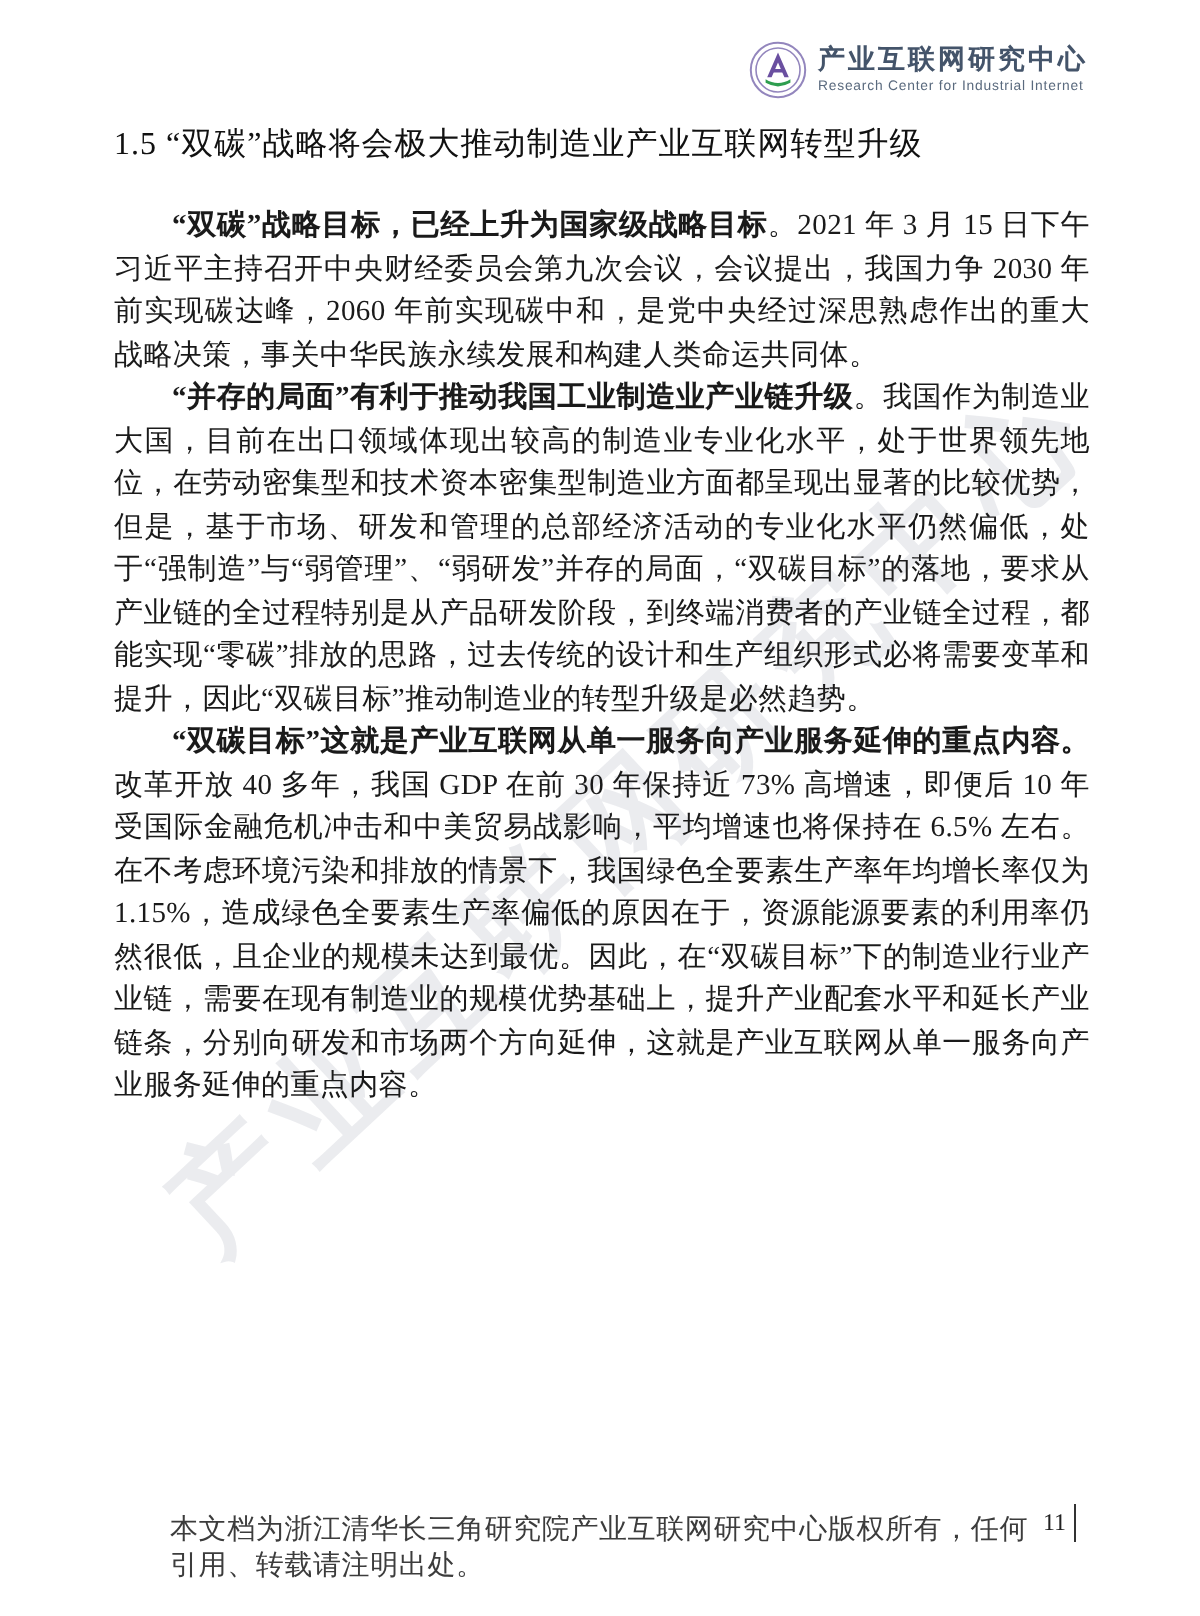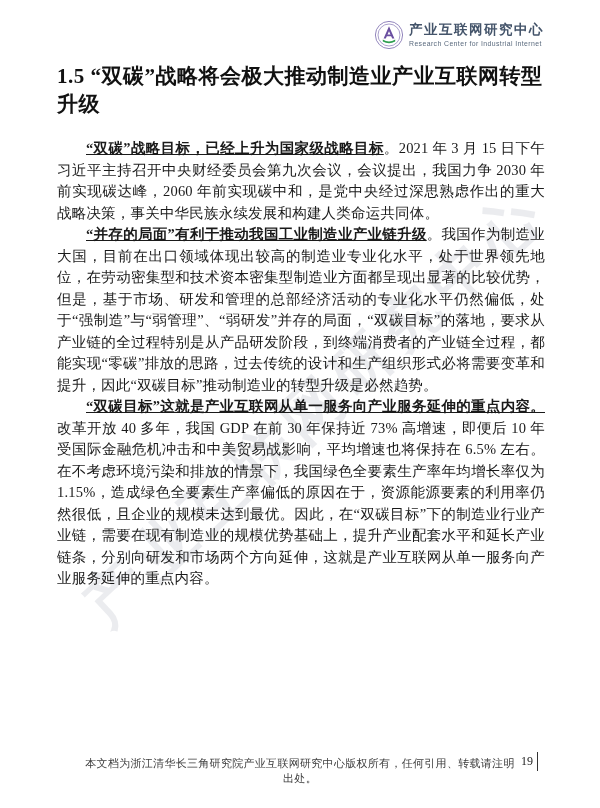--- a/index.html
+++ b/index.html
@@ -58,50 +58,49 @@
   }
   
   .content {
     position: absolute;
     left: 57px;
     right: 55px;
     top: 62px;
     z-index: 2;
   }
   .section-title {
-    font-size: 21px;
-    font-weight: bold;
+    font-size: 16px;
+    font-weight: normal;
     letter-spacing: 0.5px;
     margin-bottom: 20px;
     color: #111;
   }
   .body-text p {
     font-size: 14.5px;
     line-height: 21.5px;
     text-align: justify;
     text-indent: 2em;
     letter-spacing: 0.2px;
   }
-  .lead { font-weight: bold; text-decoration: underline; }
+  .lead { font-weight: bold; }
   
   .footer {
     position: absolute;
     left: 0;
     right: 0;
     top: 752px;
     height: 24px;
     z-index: 2;
   }
   .footer-copyright {
     position: absolute;
     left: 85px;
     right: 85px;
     top: 4px;
-    text-align: center;
-    font-size: 11px;
+    font-size: 14px;
     color: #3c3c3c;
     letter-spacing: 0.3px;
   }
   .footer-pagenum {
     position: absolute;
     right: 67px;
     top: 2px;
     font-size: 12px;
     color: #222;
   }
@@ -140,17 +139,17 @@
 
     <div class="body-text">
       <p><span class="lead">“双碳”战略目标，已经上升为国家级战略目标</span><span>。2021 年 3 月 15 日下午习近平主持召开中央财经委员会第九次会议，会议提出，我国力争 2030 年前实现碳达峰，2060 年前实现碳中和，是党中央经过深思熟虑作出的重大战略决策，事关中华民族永续发展和构建人类命运共同体。</span></p>
       <p><span class="lead">“并存的局面”有利于推动我国工业制造业产业链升级</span><span>。我国作为制造业大国，目前在出口领域体现出较高的制造业专业化水平，处于世界领先地位，在劳动密集型和技术资本密集型制造业方面都呈现出显著的比较优势，但是，基于市场、研发和管理的总部经济活动的专业化水平仍然偏低，处于“强制造”与“弱管理”、“弱研发”并存的局面，“双碳目标”的落地，要求从产业链的全过程特别是从产品研发阶段，到终端消费者的产业链全过程，都能实现“零碳”排放的思路，过去传统的设计和生产组织形式必将需要变革和提升，因此“双碳目标”推动制造业的转型升级是必然趋势。</span></p>
       <p><span class="lead">“双碳目标”这就是产业互联网从单一服务向产业服务延伸的重点内容。</span><span>改革开放 40 多年，我国 GDP 在前 30 年保持近 73% 高增速，即便后 10 年受国际金融危机冲击和中美贸易战影响，平均增速也将保持在 6.5% 左右。在不考虑环境污染和排放的情景下，我国绿色全要素生产率年均增长率仅为 1.15%，造成绿色全要素生产率偏低的原因在于，资源能源要素的利用率仍然很低，且企业的规模未达到最优。因此，在“双碳目标”下的制造业行业产业链，需要在现有制造业的规模优势基础上，提升产业配套水平和延长产业链条，分别向研发和市场两个方向延伸，这就是产业互联网从单一服务向产业服务延伸的重点内容。</span></p>
     </div>
   </div>
 
   <div class="footer">
     <div class="footer-copyright">本文档为浙江清华长三角研究院产业互联网研究中心版权所有，任何引用、转载请注明出处。</div>
-    <div class="footer-pagenum">19</div>
+    <div class="footer-pagenum">11</div>
     <div class="footer-bar"></div>
   </div>
 
 </div>
 
 </body></html>

